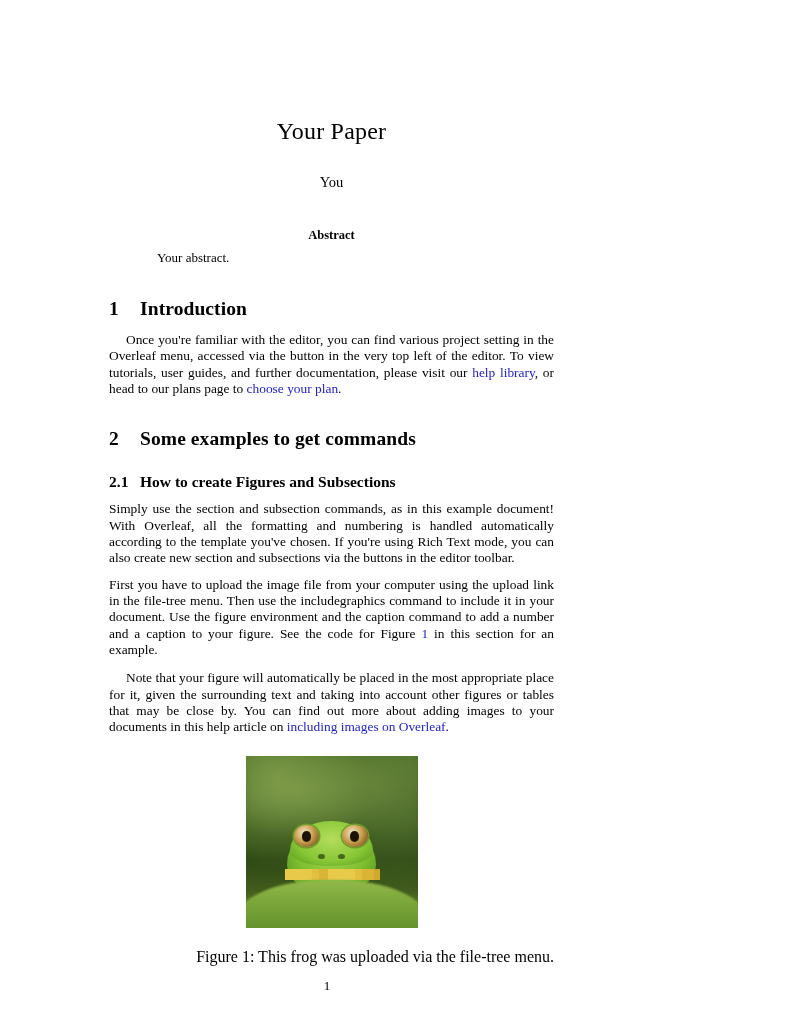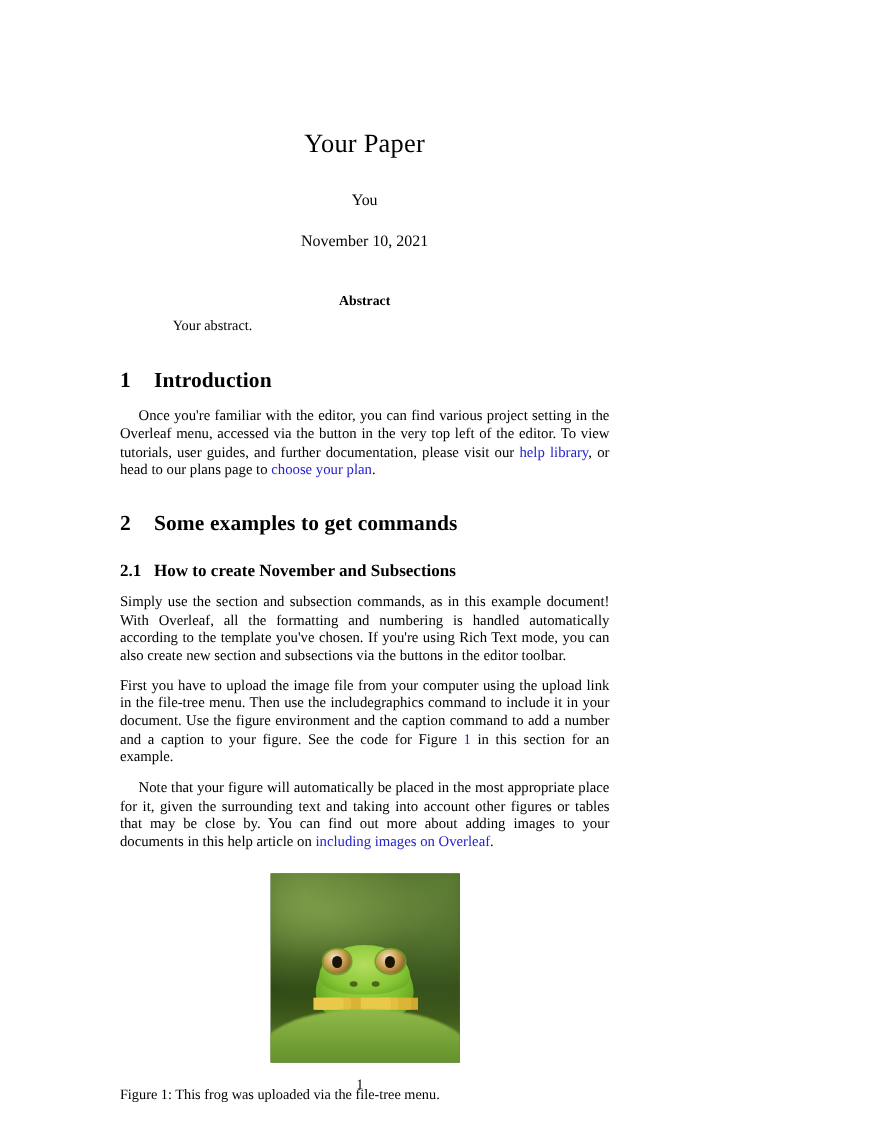--- a/index.html
+++ b/index.html
@@ -180,56 +180,55 @@
     height: 6%;
     background:
       radial-gradient(circle at 10% 50%, #e8c94a 0%, #e8c94a 46%, rgba(0,0,0,0) 48%),
       radial-gradient(circle at 35% 50%, #e2bf3e 0%, #e2bf3e 46%, rgba(0,0,0,0) 48%),
       radial-gradient(circle at 60% 50%, #d9b435 0%, #d9b435 46%, rgba(0,0,0,0) 48%),
       radial-gradient(circle at 85% 50%, #cfa82e 0%, #cfa82e 46%, rgba(0,0,0,0) 48%);
   }
   .toes.left { left: 23%; }
   .toes.right { left: 48%; }
   .fig-caption {
-    font-size: 13px;
+    font-size: 16px;
     margin-top: 16px;
-    text-align: left;
+    text-align: right;
   }
   .page-number {
     position: absolute;
     left: 0;
     right: 0;
     top: 978px;
     text-align: center;
     font-size: 13px;
   }
 </style>
 </head>
 <body>
 
 <div class="page">
 
   <h1 class="doc-title">Your Paper</h1>
   <div class="doc-author">You</div>
-  <div class="doc-date">November 10, 2021</div>
 
   <div class="abstract-head">Abstract</div>
   <div class="abstract-body">Your abstract.</div>
 
   <h1 class="section">
     <span class="num">1</span><span>Introduction</span>
   </h1>
   <p class="body indent"><span>Once you're familiar with the editor, you can find various project setting in the Overleaf menu, accessed via the button in the very top left of the editor. To view tutorials, user guides, and further documentation, please visit our </span><a class="link" href="#">help library</a><span>, or head to our plans page to </span><a class="link" href="#">choose your plan</a><span>.</span></p>
 
   <h1 class="section">
     <span class="num">2</span><span>Some examples to get commands</span>
   </h1>
 
   <h2 class="subsection">
-    <span class="num">2.1</span><span>How to create November and Subsections</span>
+    <span class="num">2.1</span><span>How to create Figures and Subsections</span>
   </h2>
   <p class="body">Simply use the section and subsection commands, as in this example document! With Overleaf, all the formatting and numbering is handled automatically according to the template you've chosen. If you're using Rich Text mode, you can also create new section and subsections via the buttons in the editor toolbar.</p>
 
   <p class="body"><span>First you have to upload the image file from your computer using the upload link in the file-tree menu. Then use the includegraphics command to include it in your document. Use the figure environment and the caption command to add a number and a caption to your figure. See the code for Figure </span><a class="link" href="#">1</a><span> in this section for an example.</span></p>
   <p class="body indent"><span>Note that your figure will automatically be placed in the most appropriate place for it, given the surrounding text and taking into account other figures or tables that may be close by. You can find out more about adding images to your documents in this help article on </span><a class="link" href="#">including images on Overleaf</a><span>.</span></p>
 
   <div class="figure-block">
     <div class="frog-img">
       <div class="frog-bg"></div>
       <div class="frog-blur-top"></div>

